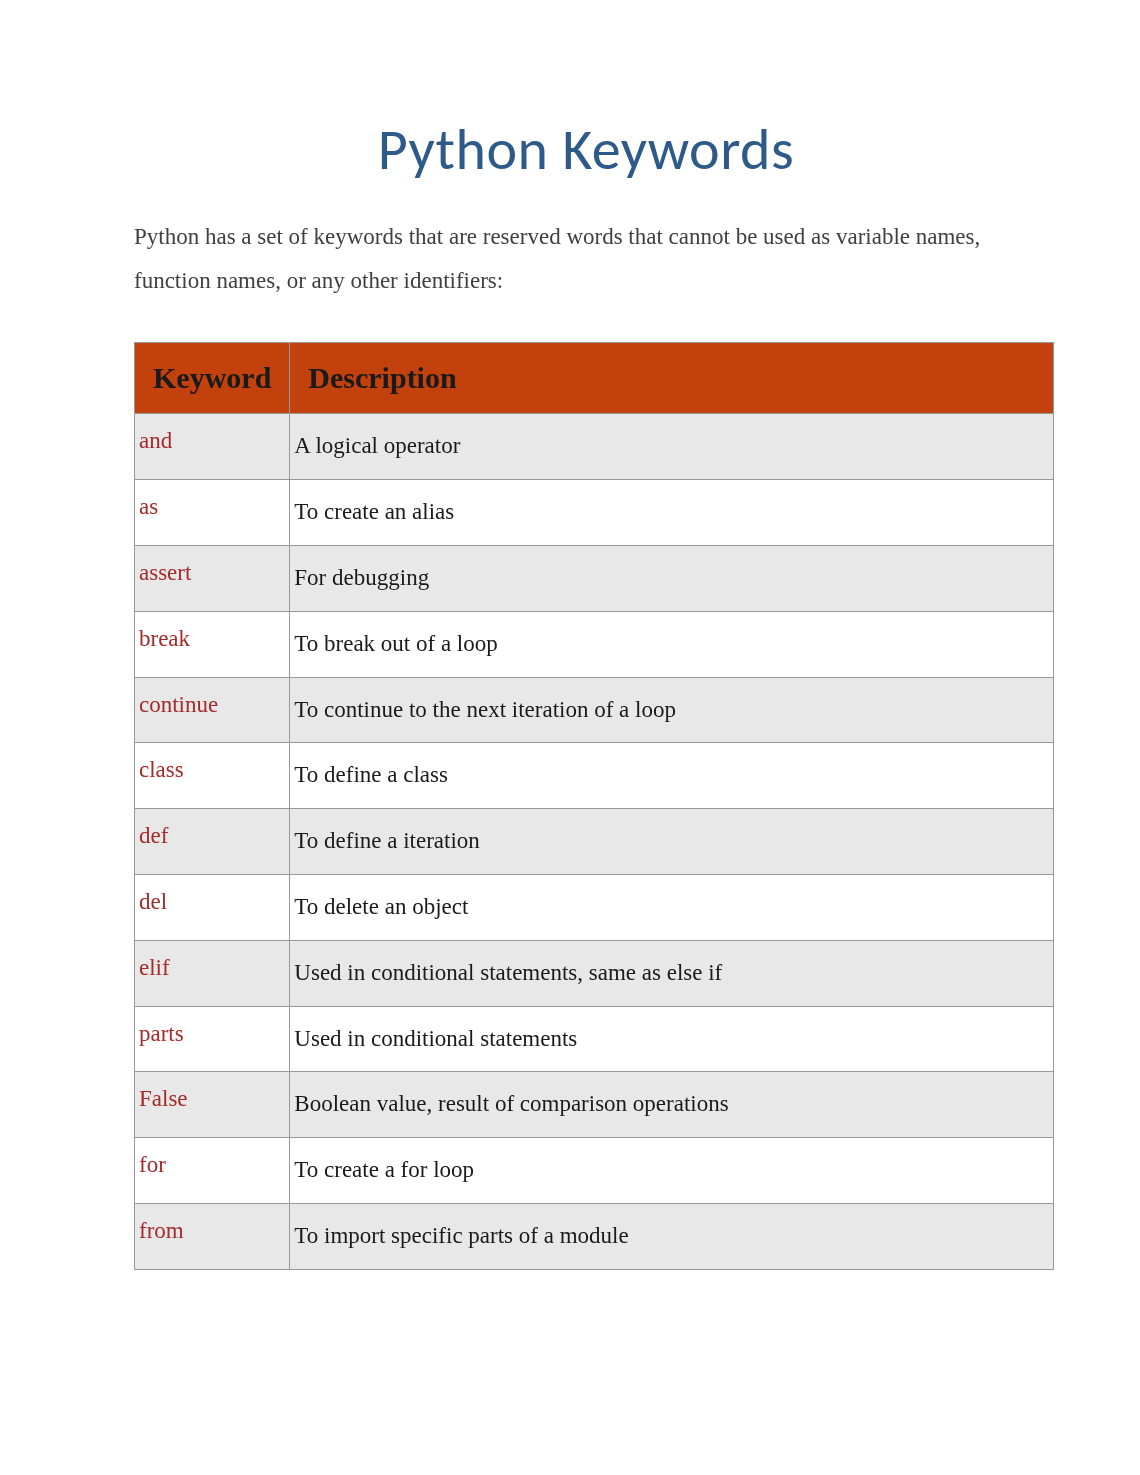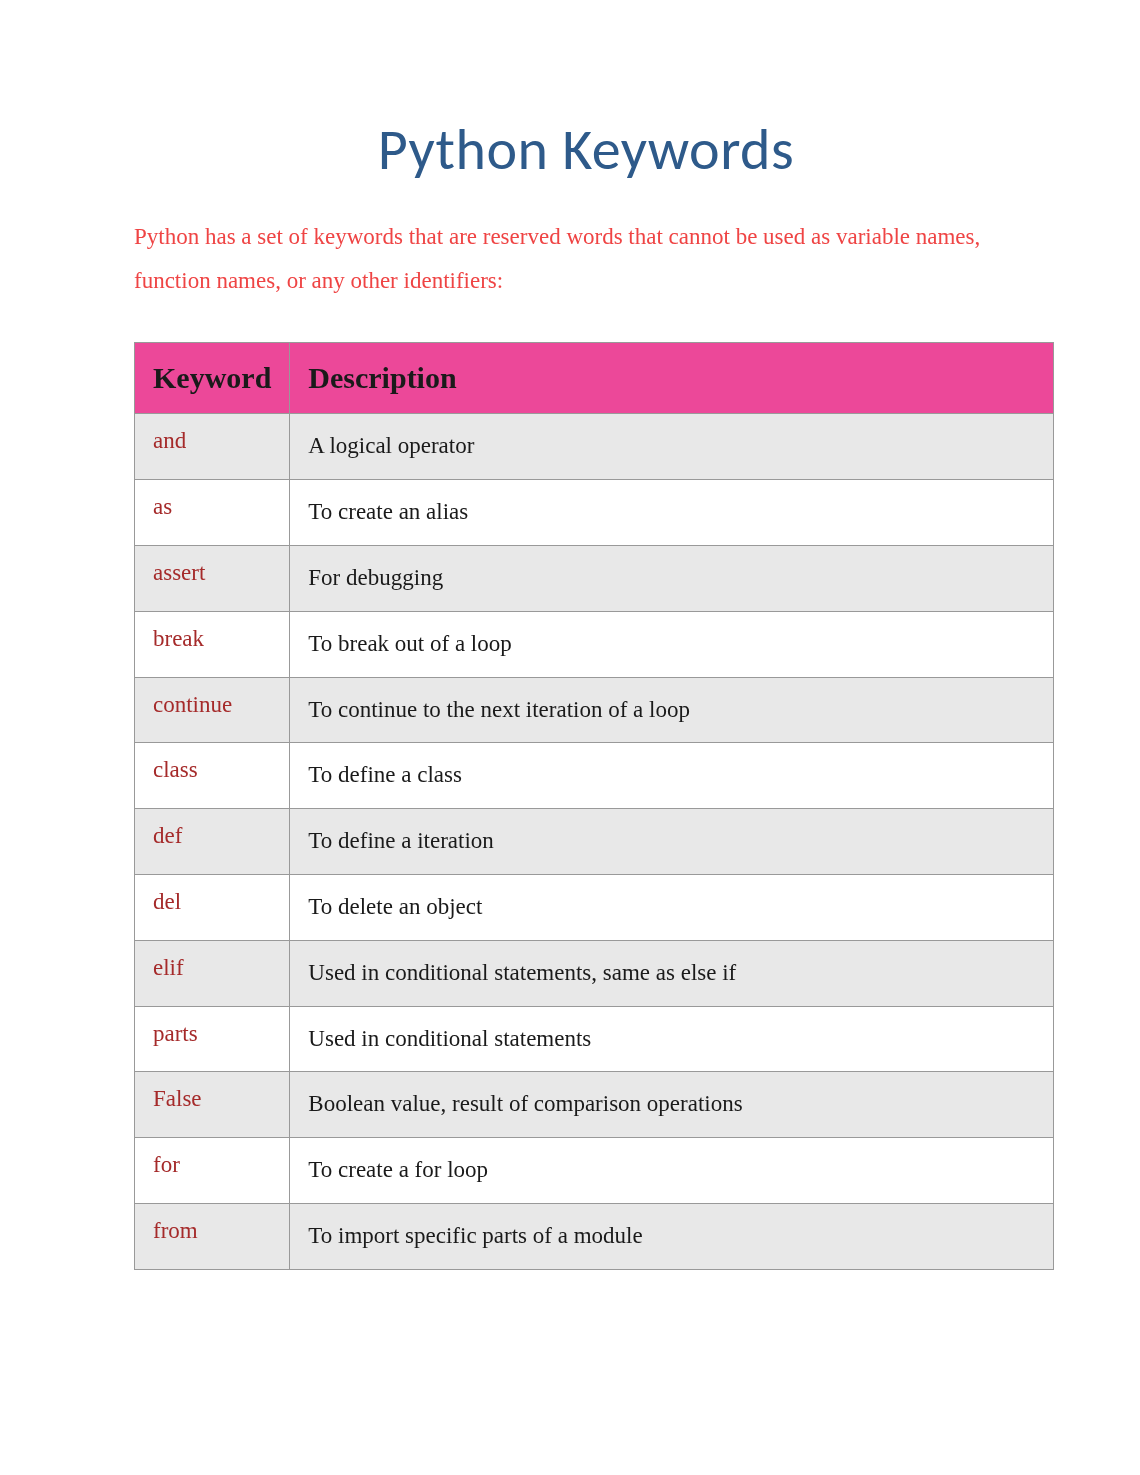--- a/index.html
+++ b/index.html
@@ -20,36 +20,36 @@
       font-size: 58px;
       color: #2e5a8a;
       text-align: center;
       margin-bottom: 30px;
       letter-spacing: 0.5px;
     }
     .intro-text {
       font-size: 23px;
       line-height: 1.9;
       margin-bottom: 40px;
-      color: #ef4444;
+      color: #404040;
     }
     table {
       width: 100%;
       border-collapse: collapse;
       border: 1px solid #999;
     }
     th, td {
       border: 1px solid #999;
-      padding: 14px 18px;
+      padding: 14px 4px;
       text-align: left;
       font-size: 23px;
       vertical-align: top;
     }
     th {
-      background: #ec4899;
+      background: #c2410c;
       font-weight: bold;
       font-size: 30px;
       padding: 18px 18px;
     }
     th:first-child {
       width: 150px;
     }
     th:nth-child(2) {
     }
     tbody tr:nth-child(odd) td {

